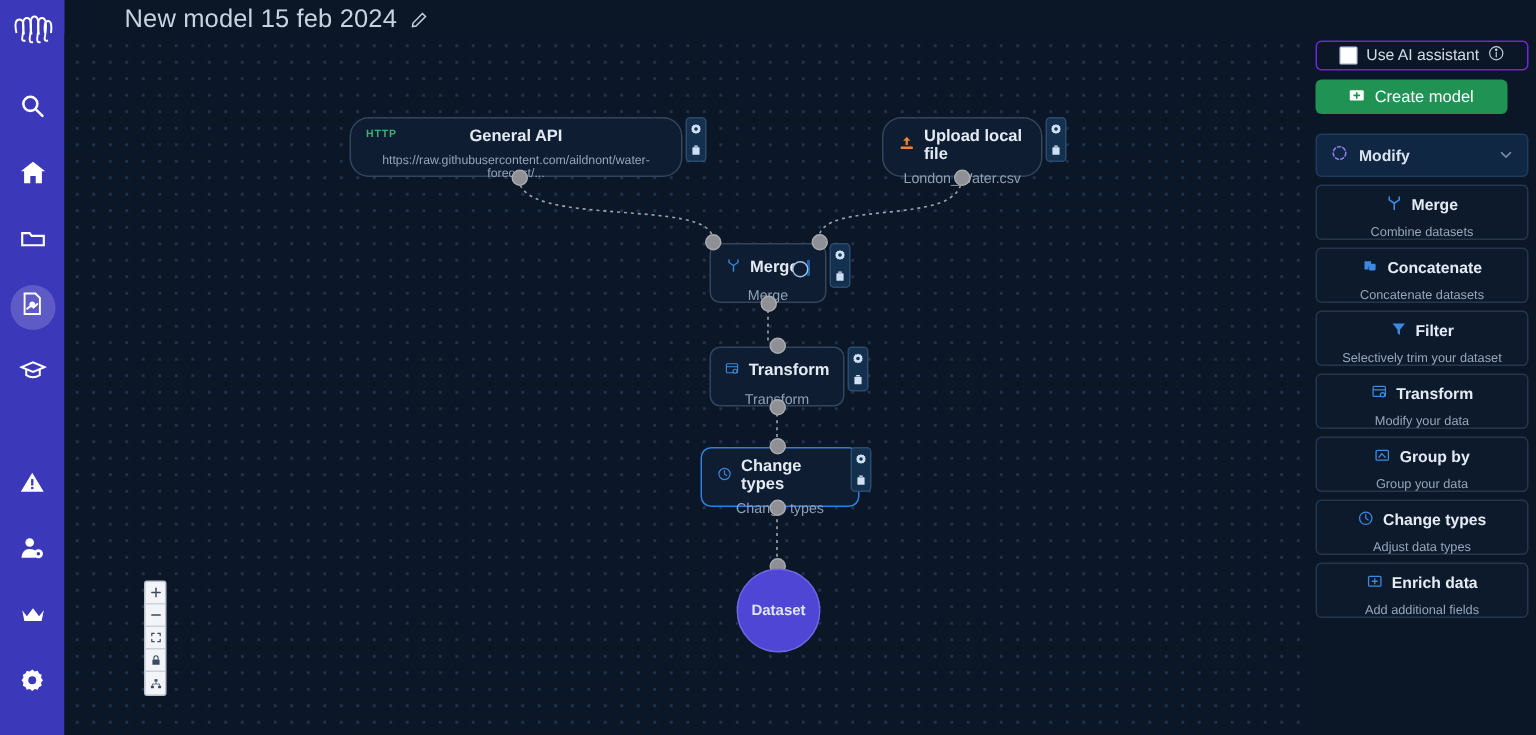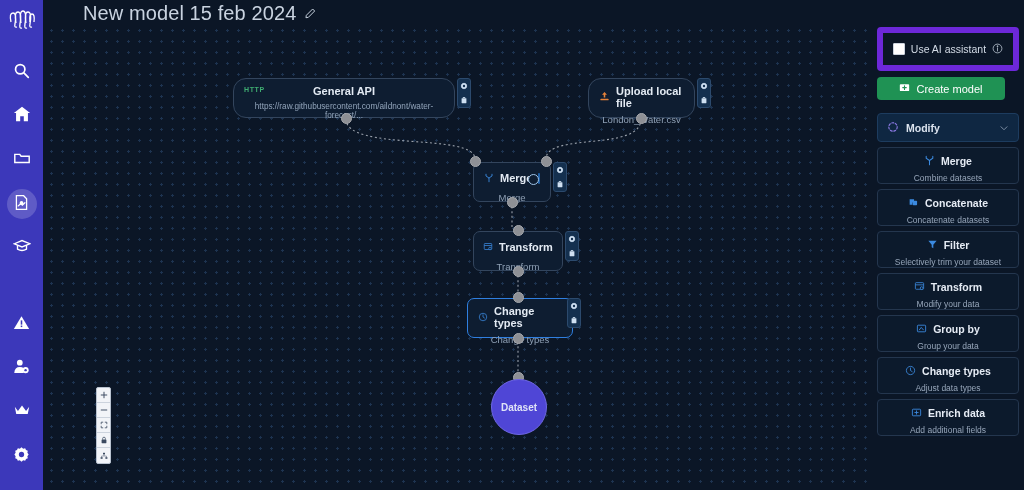--- a/index.html
+++ b/index.html
@@ -30,21 +30,21 @@
   .sb-item.active { background: rgba(255,255,255,0.18); }
   .sb-spacer { flex: 1; }
   .sb-bottom { padding-bottom: 12px; display:flex; flex-direction:column; align-items:center; }
 
   
   .header {
     position: absolute; left: 43px; top: 0; right: 0; height: 26px;
     display: flex; align-items: center; padding-left: 40px;
   }
   .title {
-    color: #c9d3e0; font-size: 20px; letter-spacing: .1px;
+    color: #c9d3e0; font-size: 17px; letter-spacing: .1px;
   }
   .title-edit { margin-left: 8px; display:flex; align-items:center; cursor:pointer; }
 
   
   .canvas {
     position: absolute; left: 43px; top: 22px;
     width: 824px; height: 468px;
     background-color: #0b1626;
     background-image: radial-gradient(#1d3350 1px, transparent 1.1px);
     background-size: 11px 11px;
@@ -110,22 +110,22 @@
   }
   .zoom-ctrl > div {
     height: 15px; display: flex; align-items: center; justify-content: center;
     border-bottom: 1px solid #ccd3dd; cursor: pointer;
   }
   .zoom-ctrl > div:last-child { border-bottom: none; }
 
   
   .rpanel { position: absolute; left: 872px; top: 0; width: 152px; height: 490px; }
   .ai-row {
-    margin: 27px 5px 0 5px; height: 44px;
-    border: 6px solid #6d28d9; border-radius: 4px;
+    margin: 27px 5px 0 5px; height: 20px;
+    border: 1px solid #6d28d9; border-radius: 4px;
     display: flex; align-items: center; justify-content: center; gap: 6px;
     cursor: pointer;
   }
   .ai-check { width: 12px; height: 12px; background: #fff; border: 1px solid #cdd4df; border-radius: 1px; }
   .ai-label { color: #d3dbe6; font-size: 10.5px; }
   .create-btn {
     margin: 6px 19px 0 5px; height: 23px;
     background: #1f9254; border-radius: 4px;
     display: flex; align-items: center; justify-content: center; gap: 6px;
     color: #ffffff; font-size: 11px; cursor: pointer;

